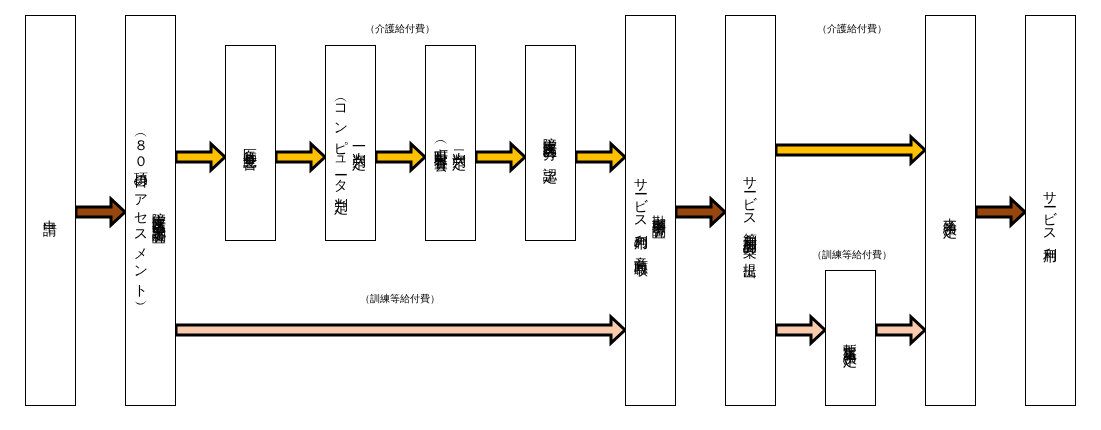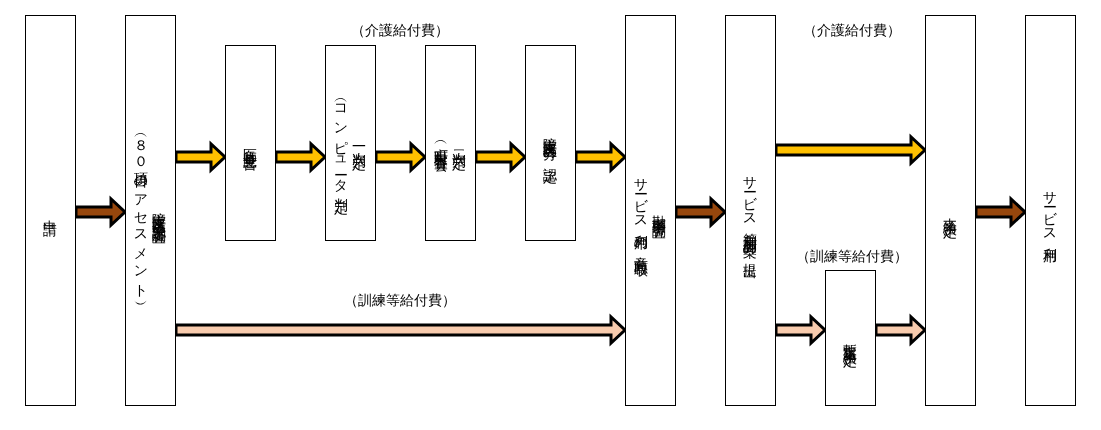--- a/index.html
+++ b/index.html
@@ -2,21 +2,21 @@
 <html><head>
 <meta charset="utf-8">
 <style>
   html, body { margin:0; padding:0; background:#ffffff; }
   body { width:1101px; height:430px; position:relative; overflow:hidden;
          font-family:"DejaVu Sans", sans-serif; color:#000; }
   .box { position:absolute; box-sizing:border-box; border:1.5px solid #000; background:#fff;
          display:flex; flex-direction:row-reverse; justify-content:center; align-items:center; }
   .col { writing-mode:vertical-rl; text-orientation:upright; font-size:14px; line-height:18px;
          letter-spacing:2px; white-space:nowrap; }
-  .label { position:absolute; font-size:14px; white-space:nowrap; transform:translateX(-50%); }
+  .label { position:absolute; font-size:10px; white-space:nowrap; transform:translateX(-50%); }
   svg.arrows { position:absolute; left:0; top:0; }
 </style>
 </head>
 <body>
 
 <svg class="arrows" width="1101" height="430">
     <path d="M76,207 L111,207 L111,199 L125,212 L111,225 L111,217 L76,217 Z" fill="#97470D" stroke="#000000" stroke-width="3" stroke-linejoin="miter"></path>
     <path d="M176,152 L211,152 L211,144 L225,157 L211,170 L211,162 L176,162 Z" fill="#FFC000" stroke="#000000" stroke-width="3" stroke-linejoin="miter"></path>
     <path d="M276,152 L311,152 L311,144 L325,157 L311,170 L311,162 L276,162 Z" fill="#FFC000" stroke="#000000" stroke-width="3" stroke-linejoin="miter"></path>
     <path d="M376,152 L411,152 L411,144 L425,157 L411,170 L411,162 L376,162 Z" fill="#FFC000" stroke="#000000" stroke-width="3" stroke-linejoin="miter"></path>

